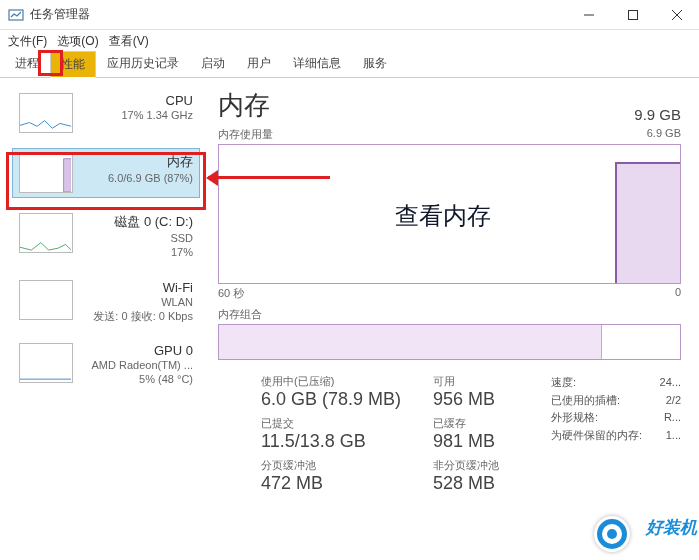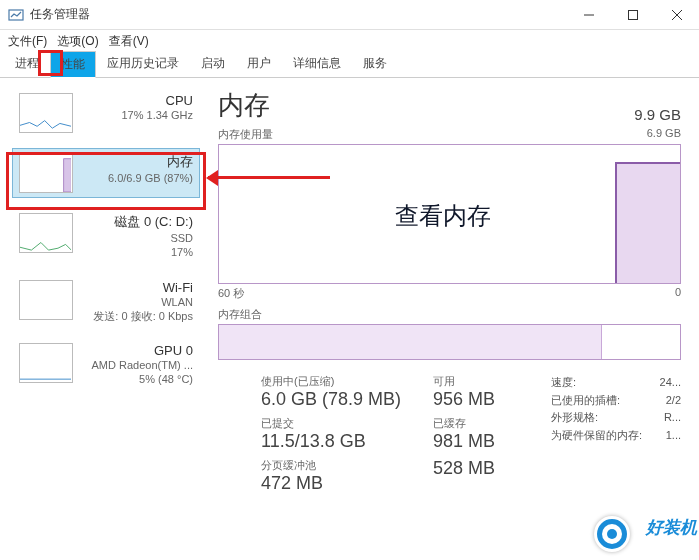--- a/index.html
+++ b/index.html
@@ -10,21 +10,21 @@
     .title-text { font-size: 12px; color: #333; flex: 1; }
     .win-controls { display: flex; }
     .win-btn { width: 44px; height: 30px; display: flex; align-items: center; justify-content: center; color: #555; }
     .win-btn svg { width: 10px; height: 10px; }
     
     .menubar { height: 22px; display: flex; align-items: center; padding: 0 8px; gap: 10px; font-size: 12px; }
     .menu-item { color: #333; }
     
     .tabbar { height: 26px; display: flex; align-items: flex-end; border-bottom: 1px solid #ccc; padding: 0 4px; font-size: 12px; }
     .tab { padding: 4px 10px; color: #444; border: 1px solid transparent; }
-    .tab.active { border: 1px solid #ccc; border-bottom: 1px solid #fff; margin-bottom: -1px; background: #0ea5e9; }
+    .tab.active { border: 1px solid #ccc; border-bottom: 1px solid #fff; margin-bottom: -1px; background: #eab308; }
     
     .content { display: flex; height: calc(100% - 78px); }
     
     .sidebar { width: 200px; padding: 10px 0 0 12px; }
     .side-item { display: flex; align-items: flex-start; padding: 4px 6px; margin-bottom: 10px; border: 1px solid transparent; text-align: right; }
     .side-item.selected { background: #cce8f5; border: 1px solid #7bb6d8; }
     .side-graph { width: 54px; height: 40px; border: 1px solid #bbb; margin-right: 8px; background: #fff; position: relative; overflow: hidden; }
     .side-info { flex: 1; }
     .side-title { font-size: 13px; color: #333; }
     .side-sub { font-size: 11px; color: #666; line-height: 1.3; }
@@ -207,20 +207,21 @@
         <div class="stat-label">已提交</div>
         <div class="stat-value">11.5/13.8 GB</div>
         <div class="stat-label">分页缓冲池</div>
         <div class="stat-value">472 MB</div>
       </div>
       <div class="stats-col2">
         <div class="stat-label">可用</div>
         <div class="stat-value">956 MB</div>
         <div class="stat-label">已缓存</div>
         <div class="stat-value">981 MB</div>
+        <div class="stat-label">非分页缓冲池</div>
         <div class="stat-value">528 MB</div>
       </div>
       <div class="stats-col3">
         <div class="stat-row">
             <span>速度:</span>
             <span>24...</span>
           </div>
         <div class="stat-row">
             <span>已使用的插槽:</span>
             <span>2/2</span>

